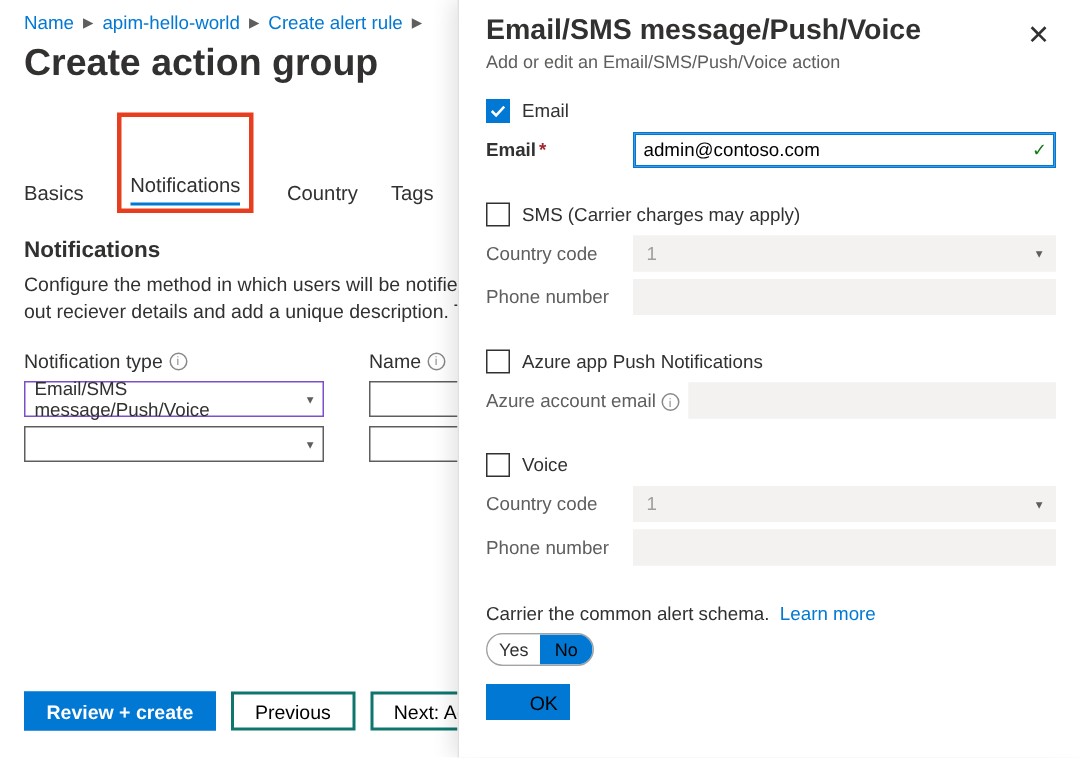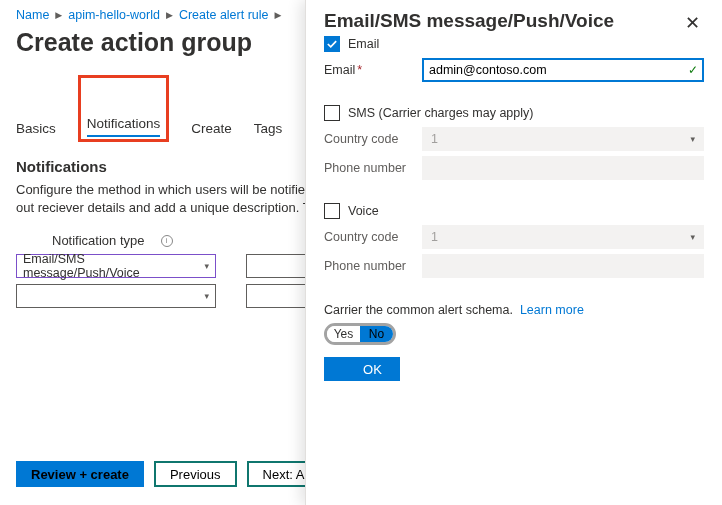--- a/index.html
+++ b/index.html
@@ -19,72 +19,72 @@
   .bc-sep { color: #605e5c; font-size: 9px; display: inline-flex; align-items: center; }
   .page-title { font-size: 25px; font-weight: 600; margin: 6px 0 18px 0; }
   .tabs { display: flex; gap: 22px; border-bottom: none; margin-bottom: 16px; align-items: flex-end; }
   .tab { font-size: 13.5px; padding: 4px 0 6px 0; color: #323130; cursor: pointer; position: relative; margin-top: 32px; }
   .tab.active { font-weight: 400; }
   .tab.active::after { content: ""; position: absolute; left: 0; right: 0; bottom: 0; height: 2px; background: #0078d4; }
   .tab-highlight { border: 3px solid #e83e20; padding: 2px 6px; }
   .section-title { font-size: 15px; font-weight: 600; margin-bottom: 6px; }
   .section-desc { font-size: 13px; color: #323130; line-height: 1.4; margin-bottom: 16px; max-width: 650px; }
   .grid-headers { display: flex; gap: 30px; font-size: 13px; margin-bottom: 6px; }
-  .grid-head { display: flex; align-items: center; gap: 16px; margin-left: 36px; }
+  .grid-head { display: flex; align-items: center; gap: 4px; }
   .col1 { width: 200px; }
   .col2 { width: 200px; }
   .info-icon { width: 12px; height: 12px; border: 1px solid #888; border-radius: 50%; display: inline-flex; align-items: center; justify-content: center; font-size: 8px; color: #888; }
   .grid-row { display: flex; gap: 30px; margin-bottom: 6px; }
   .select-box, .text-box {
     height: 24px; border: 1px solid #605e5c; font-size: 12.5px; padding: 2px 6px;
     background: #fff; display: flex; align-items: center; justify-content: space-between;
   }
   .text-box { justify-content: flex-start; }
   .select-box.validated { border-color: #7b4fc9; }
   .chev { font-size: 9px; color: #605e5c; }
   .footer-buttons { position: absolute; left: 16px; bottom: 18px; display: flex; gap: 10px; }
   .btn { height: 26px; padding: 0 14px; font-size: 13px; border: 2px solid #0f766e; background: #fff; cursor: pointer; display: inline-flex; align-items: center; }
-  .btn.primary { background: #0078d4; color: #000000; border: 1px solid #0078d4; font-weight: 600; }
+  .btn.primary { background: #0078d4; color: #ffffff; border: 1px solid #0078d4; font-weight: 600; }
   
   
   .panel {
     position: absolute; top: 0; right: 0; width: 417px; height: 505px;
     background: #fff; border-left: 1px solid #e1dfdd;
     box-shadow: -4px 0 14px rgba(0,0,0,0.12);
     padding: 10px 18px 12px 18px;
     display: flex; flex-direction: column;
   }
   .panel-header { display: flex; justify-content: space-between; align-items: flex-start; }
   .panel-title { font-size: 19px; font-weight: 600; }
   .panel-sub { font-size: 12px; color: #605e5c; margin-top: 2px; margin-bottom: 18px;}
   .close-x { font-size: 18px; font-weight: 300; cursor: pointer; color: #323130; padding: 4px; line-height: 1; }
   .field-group { margin-bottom: 18px; }
   .check-row { display: flex; align-items: center; gap: 8px; font-size: 12.5px; margin-bottom: 6px; }
   .checkbox { width: 16px; height: 16px; border: 1px solid #323130; display: inline-flex; align-items: center; justify-content: center; background: #fff; cursor: pointer; }
   .checkbox.checked { background: #0078d4; border-color: #0078d4; color: #fff; }
   .checkbox.checked svg { width: 10px; height: 10px; }
   .labeled-row { display: flex; align-items: center; gap: 6px; font-size: 12.5px; margin-bottom: 5px; }
   .labeled-row .lbl { min-width: 92px; color: #605e5c; }
-  .lbl.dark { color: #323130; }
+  .lbl.dark { color: #323130; font-weight: bold; }
   .req { color: #a4262c; margin-left: 2px; }
   .panel-input {
     flex: 1; height: 24px; border: 1px solid #8a8886; font-size: 12.5px; padding: 2px 22px 2px 6px;
     background: #fff; position: relative;
   }
   .panel-input.focused { border: 1px solid #0078d4; outline: 1px solid #0078d4; outline-offset: -2px;}
   .panel-input.disabled { background: #f3f2f1; border-color: #f3f2f1; color:#a19f9d; }
   .input-wrap { flex: 1; position: relative; display: flex; align-items: center; }
   .input-checkmark { position: absolute; right: 6px; top: 50%; transform: translateY(-50%); color: #107c10; font-size: 12px; }
   .panel-select { flex:1; height:24px; background:#f3f2f1; display:flex; align-items:center; justify-content:space-between; padding:0 8px; color:#a19f9d; font-size:12.5px; border:1px solid #f3f2f1; }
   .schema-row { font-size: 12.5px; margin-top: 2px; margin-bottom: 6px; }
-  .toggle { display: inline-flex; border: 3px solid #a3a3a3; border-radius: 12px; overflow: hidden; height: 22px; width: 72px; font-size: 12px; }
+  .toggle { display: inline-flex; border: 1px solid #a3a3a3; border-radius: 12px; overflow: hidden; height: 22px; width: 72px; font-size: 12px; }
   .toggle span { flex:1; display:flex; align-items:center; justify-content:center; cursor:pointer; }
   .toggle .on { background: #fff; color: #323130; }
   .toggle .off { background: #0078d4; color: #000000; }
-  .ok-btn { margin-top: 12px; width: 76px; height: 24px; background: #0078d4; color: #ffffff; border: none; font-size: 13px; cursor:pointer;padding-left:21px; }
+  .ok-btn { margin-top: 12px; width: 56px; height: 24px; background: #0078d4; color: #000000; border: none; font-size: 13px; cursor:pointer;padding-left:21px; }
 </style>
 </head>
 <body>
 
 <div class="main-area">
   <div class="breadcrumb">
     <a>Name</a>
     <span class="bc-sep">▶</span>
     <a>apim-hello-world</a>
     <span class="bc-sep">▶</span>
@@ -92,21 +92,21 @@
     <span class="bc-sep">▶</span>
   </div>
 
   <h1 class="page-title">Create action group</h1>
 
   <div class="tabs">
     <div class="tab">Basics</div>
     <div class="tab-highlight">
       <div class="tab active">Notifications</div>
     </div>
-    <div class="tab">Create</div>
+    <div class="tab">Country</div>
     <div class="tab">Tags</div>
     <div class="tab">Review</div>
   </div>
 
   <div class="section-title">Notifications</div>
   <div class="section-desc">Configure the method in which users will be notified when the action group triggers. Select notification types, fill out reciever details and add a unique description. This step is optional.</div>
 
   <div class="grid-headers">
     <div class="grid-head col1">
       <span>Notification type</span>
@@ -137,20 +137,21 @@
 <div class="footer-buttons">
   <button class="btn primary">Review + create</button>
   <button class="btn">Previous</button>
   <button class="btn">Next: Ac</button>
 </div>
 
 <div class="panel">
   <div class="panel-header">
     <div>
       <div class="panel-title">Email/SMS message/Push/Voice</div>
+      <div class="panel-sub">Add or edit an Email/SMS/Push/Voice action</div>
     </div>
     <div class="close-x">✕</div>
   </div>
 
   <div class="field-group">
     <div class="check-row">
       <span class="checkbox checked">
         <svg viewBox="0 0 12 12">
             <path d="M1 6 L4.5 9.5 L11 2.5" stroke="#fff" stroke-width="2" fill="none"></path>
           </svg>
@@ -177,20 +178,30 @@
         <span>1</span>
         <span class="chev">▾</span>
       </div>
     </div>
     <div class="labeled-row">
       <span class="lbl">Phone number</span>
       <input class="panel-input disabled" disabled="" style="">
     </div>
   </div>
 
+  <div class="field-group">
+    <div class="check-row">
+      <span class="checkbox"></span>
+      <span>Azure app Push Notifications</span>
+    </div>
+    <div class="labeled-row">
+      <span class="lbl" style="min-width:122px"><span>Azure account email</span> <span class="info-icon">i</span></span>
+      <input class="panel-input disabled" disabled="" style="">
+    </div>
+  </div>
 
   <div class="field-group">
     <div class="check-row">
       <span class="checkbox"></span>
       <span>Voice</span>
     </div>
     <div class="labeled-row">
       <span class="lbl">Country code</span>
       <div class="panel-select">
         <span>1</span>

